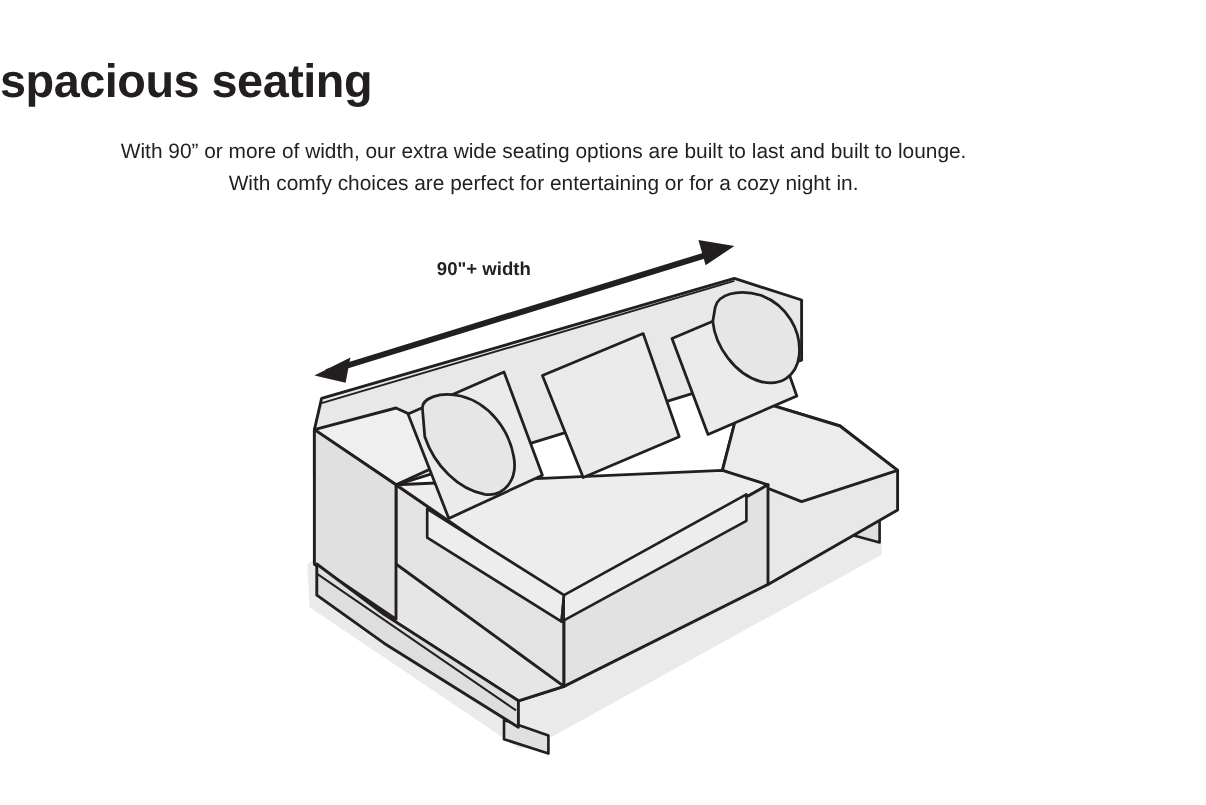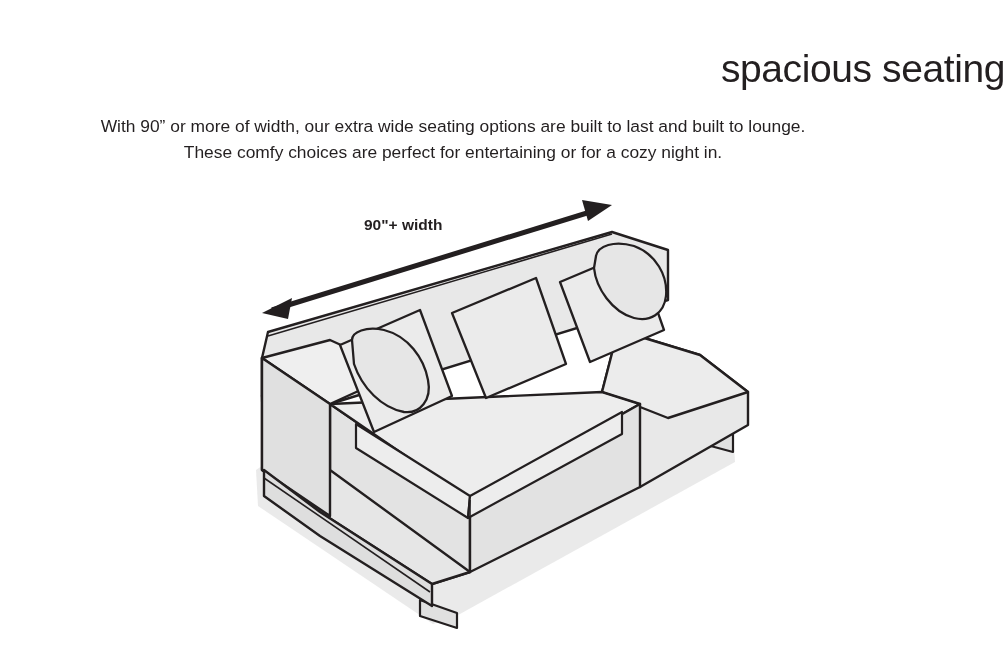--- a/index.html
+++ b/index.html
@@ -19,23 +19,23 @@
     position: relative;
     width: 1005px;
     height: 671px;
     background: #ffffff;
   }
   .headline {
     position: absolute;
     top: 48px;
     left: 0;
     width: 1005px;
-    text-align: right;
+    text-align: left;
     font-size: 39px;
-    font-weight: normal;
+    font-weight: bold;
     letter-spacing: -0.4px;
     color: #231f20;
     line-height: 1.1;
   }
   .subcopy {
     position: absolute;
     top: 113px;
     left: 0;
     width: 906px;
     text-align: center;
@@ -66,21 +66,21 @@
 </style>
 </head>
 <body>
 
 <div class="page">
 
   <div class="headline">spacious seating</div>
 
   <div class="subcopy">
     <span class="line">With 90” or more of width, our extra wide seating options are built to last and built to lounge.</span>
-    <span class="line">These comfy choices are perfect for entertaining or for a cozy night in.</span>
+    <span class="line">With comfy choices are perfect for entertaining or for a cozy night in.</span>
   </div>
 
   <svg class="art" viewBox="0 0 1005 671" xmlns="http://www.w3.org/2000/svg">
 
     <g>
       <line x1="272" y1="310" x2="600" y2="209" stroke="#231f20" stroke-width="5"></line>
       <polygon points="262,313 292,298 288,319" fill="#231f20"></polygon>
       <polygon points="612,205 582,200 588,221" fill="#231f20"></polygon>
     </g>
 

